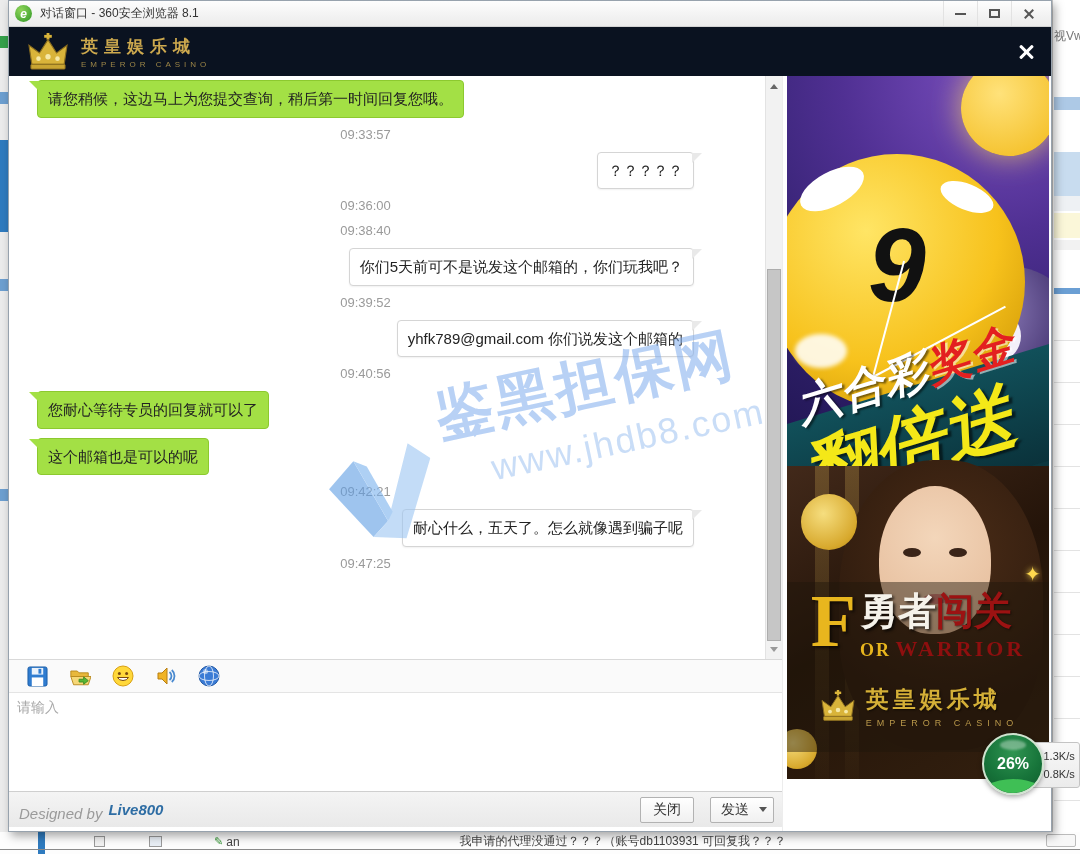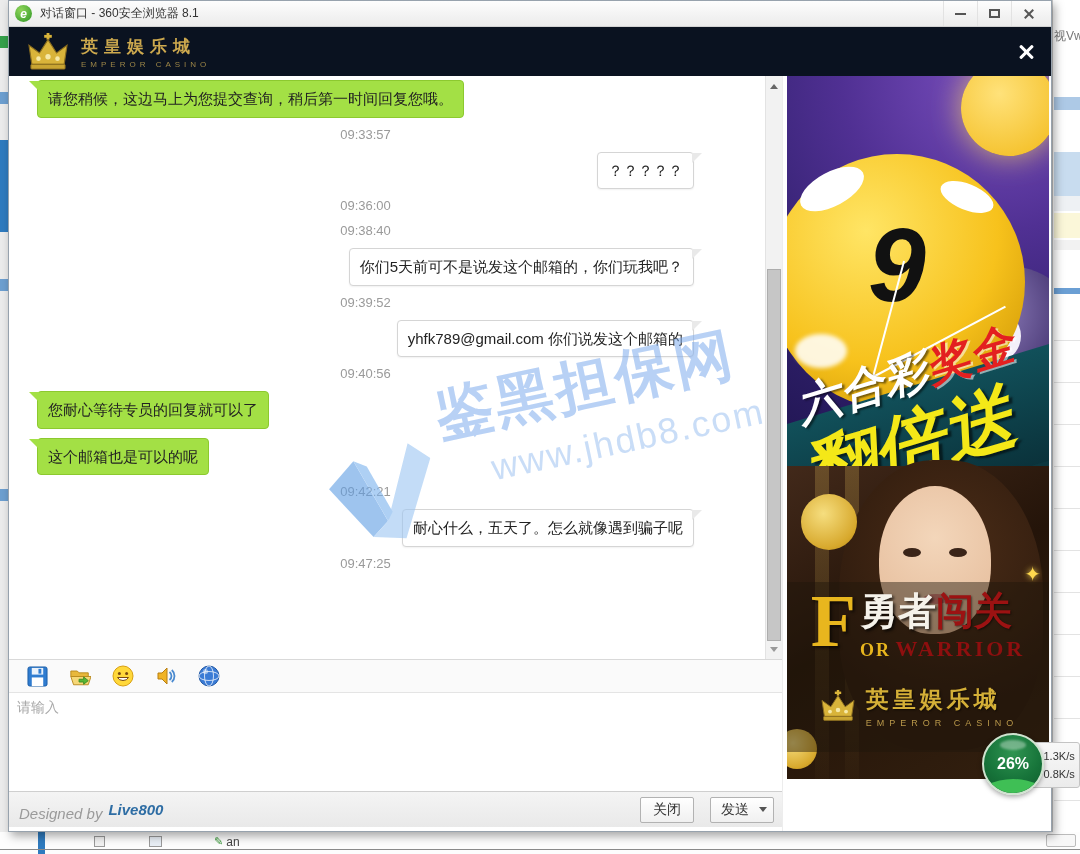--- a/index.html
+++ b/index.html
@@ -207,20 +207,21 @@
     <div class="hline" style="top:800px"></div>
   </div>
 
   <div class="bg-bottom">
     <div class="bluebar"></div>
     <div class="bgrow bgrow1">
       <span class="bg-check"></span>
       <span class="bg-ico"></span>
       <span class="bg-pencil">✎</span>
       <span class="bg-author">an</span>
+      <span class="bg-text">我申请的代理没通过？？？（账号db1103931 可回复我？？？</span>
     </div>
     <div class="bgrow bgrow2">
 
       <span class="bg-pencil">✎</span>
       <span class="bg-author">玩棋牌的代理去吗</span>
       <span class="bg-text">回复：玩棋牌时</span>
     </div>
     <div class="bg-btnbox"></div>
   </div>
 

